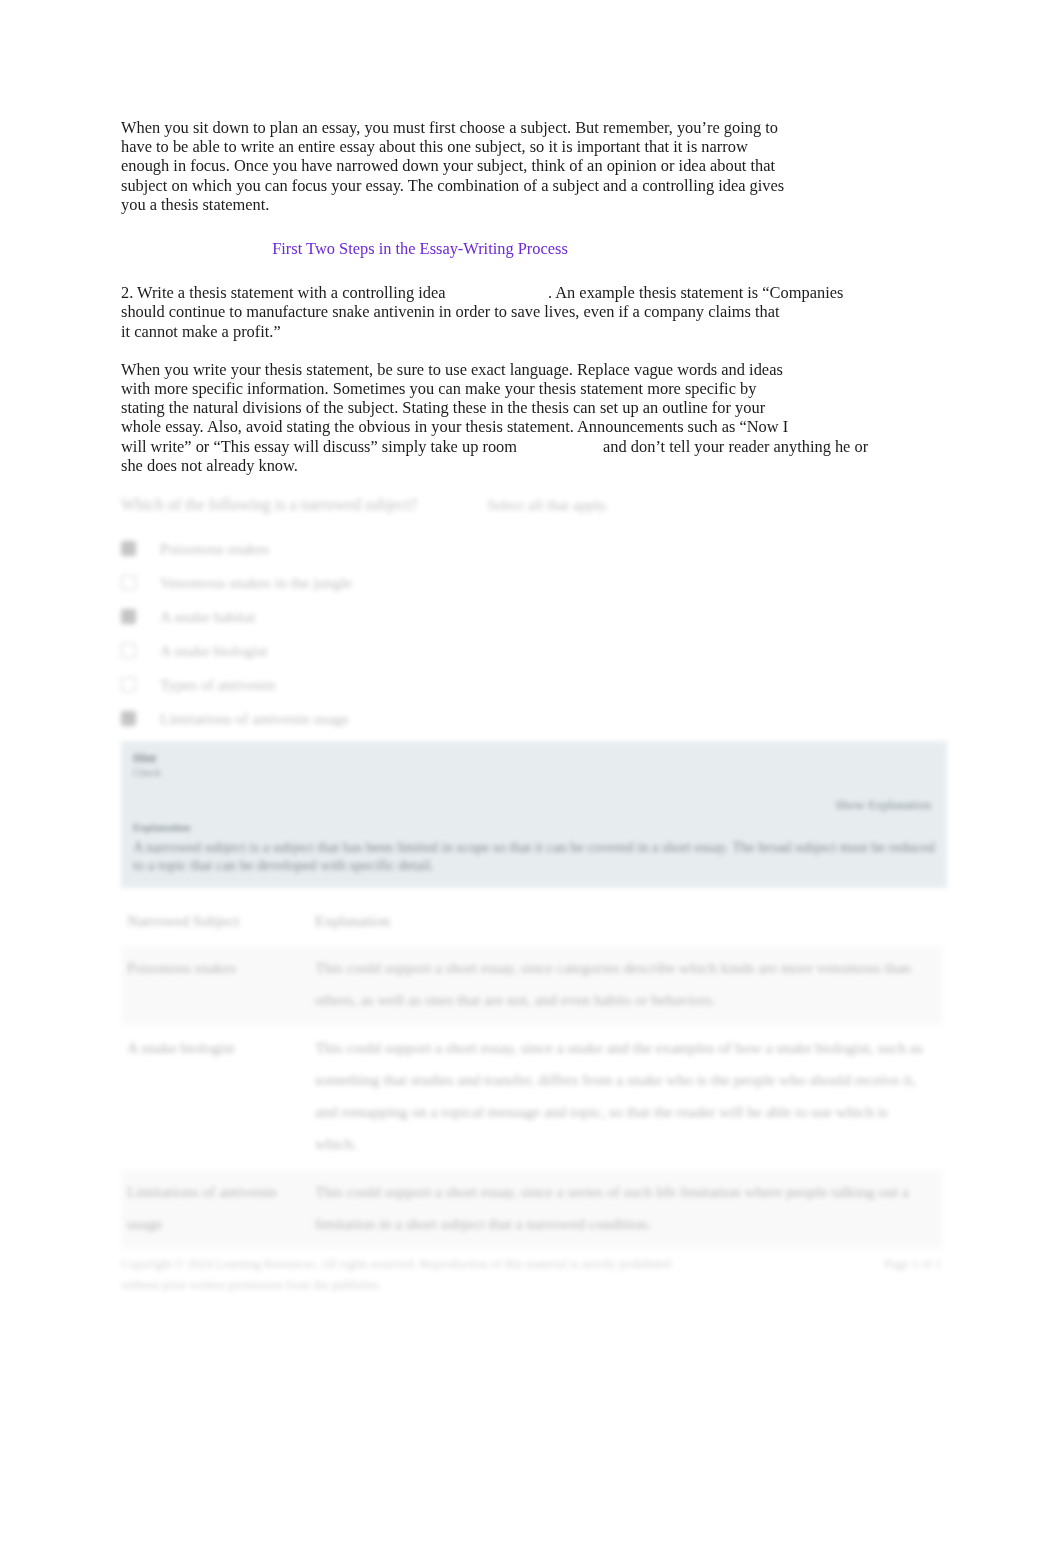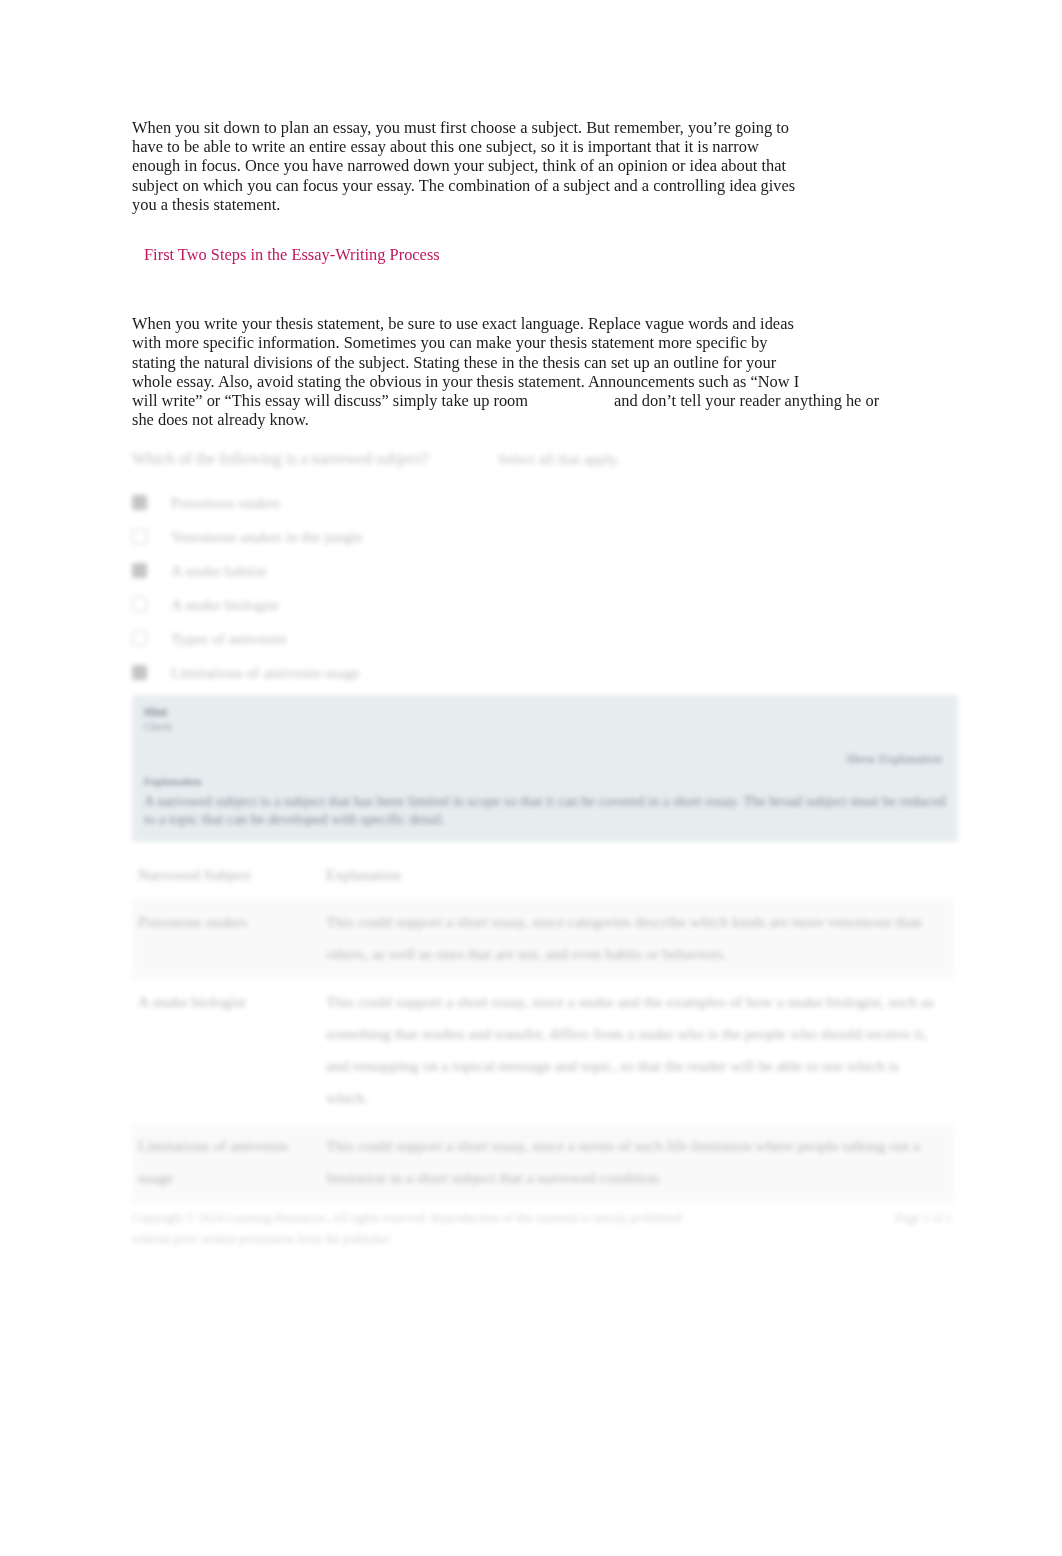--- a/index.html
+++ b/index.html
@@ -11,39 +11,40 @@
     position: relative;
     width: 1062px;
     height: 1556px;
     background: #ffffff;
     overflow: hidden;
     font-family: "Liberation Serif", "DejaVu Serif", serif;
     color: #1a1a1a;
   }
   .content {
     position: absolute;
-    left: 132px;
+    left: 121px;
     top: 118px;
     width: 830px;
   }
 
   
   .para {
     font-size: 16.4px;
     line-height: 19.2px;
     color: #1c1c1c;
     margin: 0 0 0 0;
     white-space: pre-wrap;
   }
 
   .heading-center {
     font-size: 16.4px;
     line-height: 19.2px;
-    color: #be185d;
-    margin: 12px;
+    text-align: center;
+    color: #6d28d9;
+    margin: 6px;
     padding-right: 232px;
   }
   .spacer-line { height: 19px; }
 
   .step-line {
     font-size: 16.4px;
     line-height: 19.2px;
     color: #1c1c1c;
     margin: 0;
     white-space: pre-wrap;
@@ -188,20 +189,23 @@
 subject on which you can focus your essay. The combination of a subject and a controlling idea gives
 you a thesis statement.</p>
 
     <div class="spacer-line"></div>
 
     <p class="heading-center">First Two Steps in the Essay-Writing Process</p>
 
 
     <div class="spacer-line"></div>
 
+    <p class="step-line">2. Write a thesis statement with a controlling idea                         . An example thesis statement is “Companies
+should continue to manufacture snake antivenin in order to save lives, even if a company claims that
+it cannot make a profit.”</p>
 
     <div class="spacer-line"></div>
 
     <p class="para">When you write your thesis statement, be sure to use exact language. Replace vague words and ideas
 with more specific information. Sometimes you can make your thesis statement more specific by
 stating the natural divisions of the subject. Stating these in the thesis can set up an outline for your
 whole essay. Also, avoid stating the obvious in your thesis statement. Announcements such as “Now I
 will write” or “This essay will discuss” simply take up room                     and don’t tell your reader anything he or
 she does not already know.</p>
 

